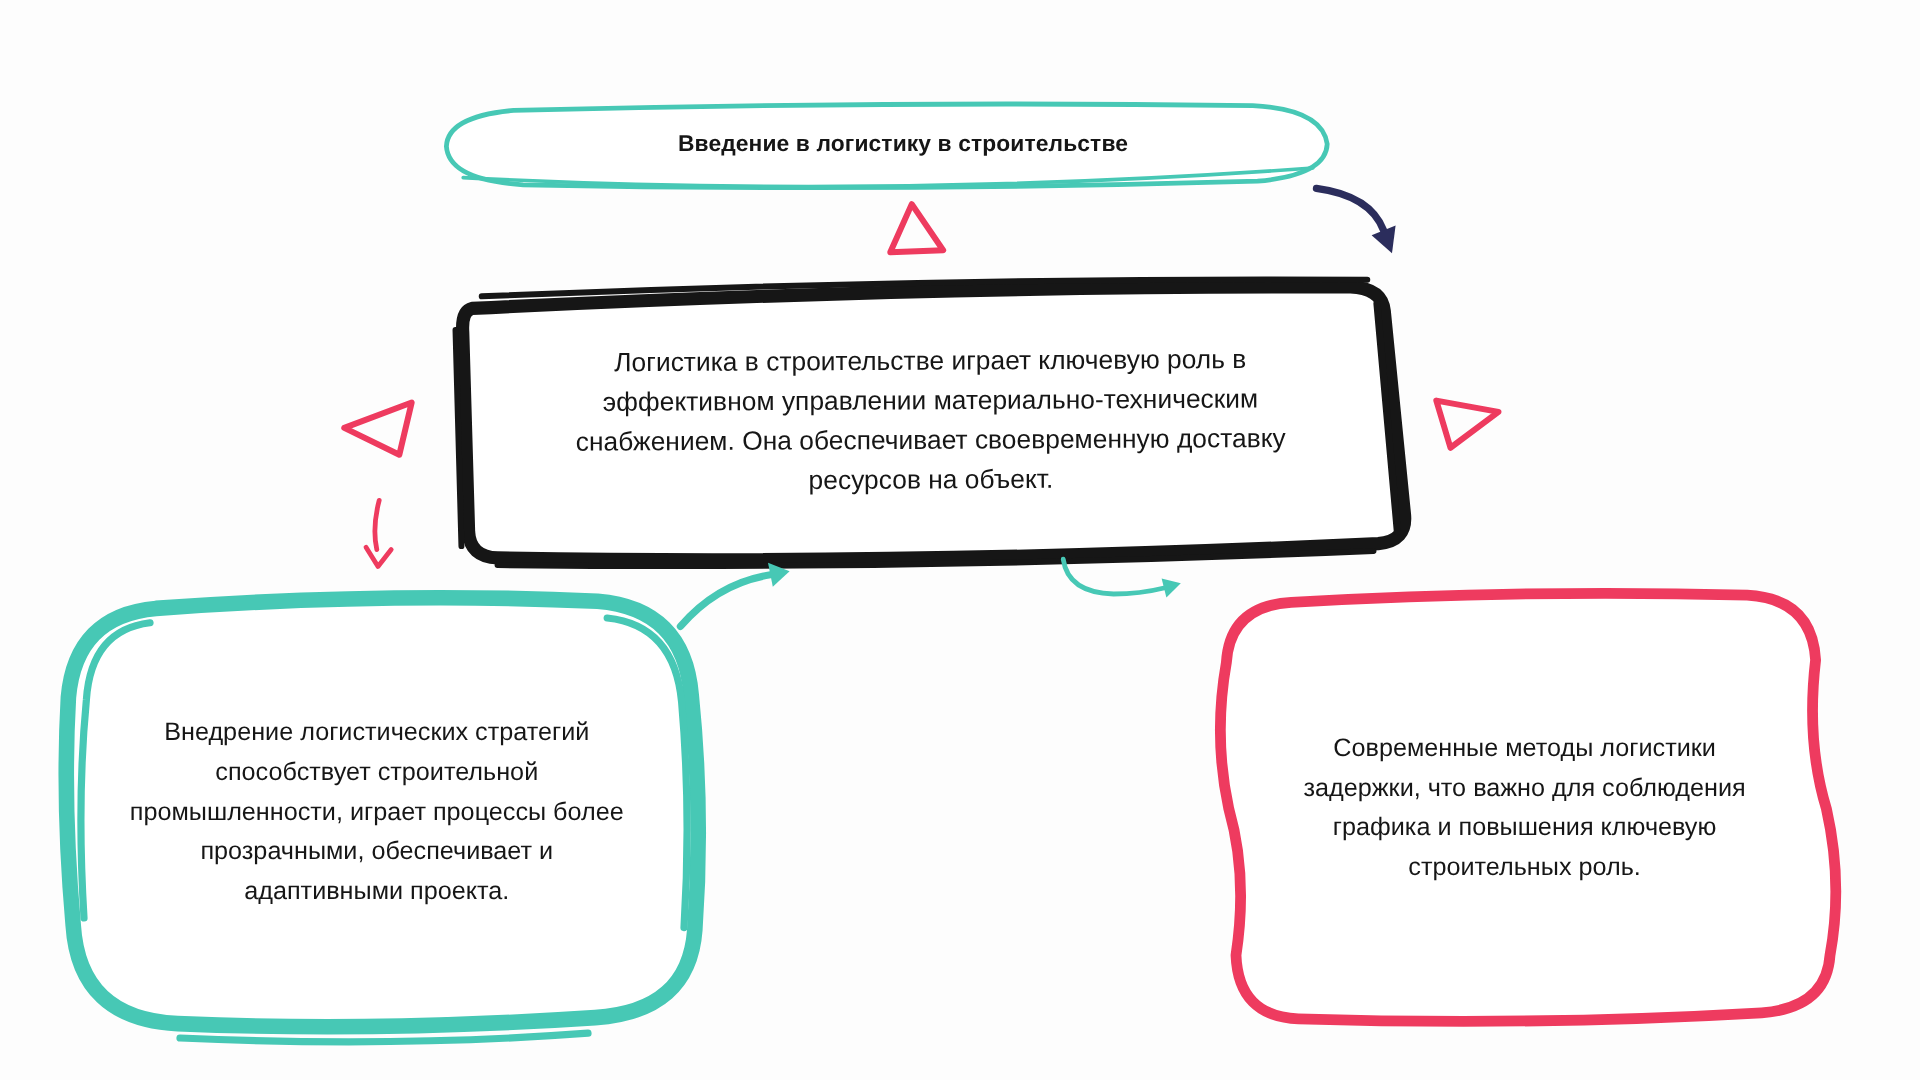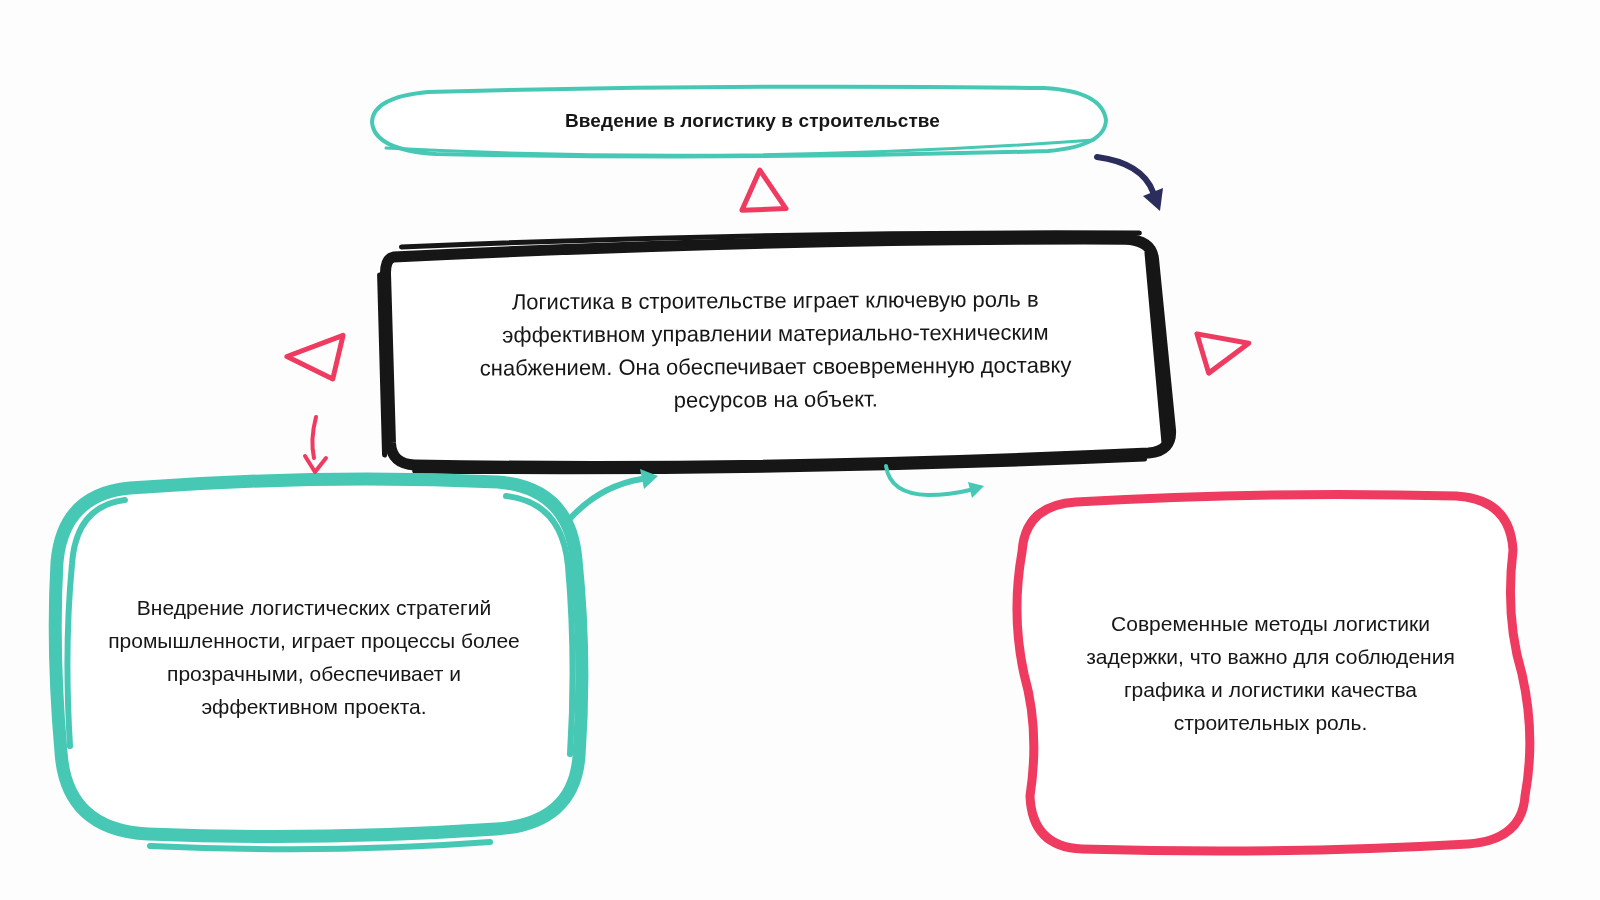--- a/index.html
+++ b/index.html
@@ -11,21 +11,21 @@
   .node-text { position:relative; z-index:3; text-align:center; color:#161616; }
 
   .title-text { font-weight:bold; font-size:19px; letter-spacing:0.1px;margin-left:25px; }
   .center-text { font-size:22px; line-height:33px; }
   .side-text { font-size:21px; line-height:33px; }
 
   .deco { position:absolute; z-index:5; }
 
   #node-title  { left:356px; top:78px;  width:768px; height:86px; }
   #node-center { left:358px; top:225px; width:835px; height:250px; transform:rotate(-0.3deg); }
-  #node-left   { left:30px;  top:458px; width:568px; height:398px; }
+  #node-left   { left:30px;  top:477px; width:568px; height:398px; }
   #node-right  { left:998px; top:478px; width:545px; height:390px; }
 
   #deco-tri-top    { left:733px;  top:164px; width:58px;  height:54px; transform:rotate(-6deg); }
   #deco-navy-arrow { left:1090px; top:150px; width:85px;  height:75px; }
   #deco-tri-left   { left:280px;  top:326px; width:70px;  height:58px; transform:rotate(3deg); }
   #deco-red-arrow  { left:298px;  top:412px; width:38px;  height:68px; }
   #deco-tri-right  { left:1190px; top:318px; width:68px;  height:60px; transform:rotate(-4deg); }
   #deco-teal-arrow-left   { left:560px; top:466px; width:100px; height:64px; }
   #deco-teal-arrow-center { left:880px; top:460px; width:115px; height:48px; }
 </style>
@@ -60,34 +60,35 @@
 
   <div class="node" id="node-left">
     <svg class="frame" viewBox="0 0 568 398">
       <path d="M100 30 Q 290 16 468 24 Q 540 30 546 102 Q 556 200 549 298 Q 544 366 466 371 Q 285 383 118 376 Q 36 372 31 294 Q 22 192 27 104 Q 33 36 100 30 Z" fill="#ffffff" stroke="#47C8B5" stroke-width="13" stroke-linejoin="round"></path>
       <path d="M95 42 Q 46 48 42 106 Q 34 190 40 288" fill="none" stroke="#47C8B5" stroke-width="6" stroke-linecap="round"></path>
       <path d="M476 38 Q 532 44 538 108 Q 546 200 540 296" fill="none" stroke="#47C8B5" stroke-width="6" stroke-linecap="round"></path>
       <path d="M120 388 Q 300 396 460 384" fill="none" stroke="#47C8B5" stroke-width="6" stroke-linecap="round"></path>
     </svg>
     <div class="node-text side-text">
       <div>Внедрение логистических стратегий</div>
+      <div>способствует строительной</div>
       <div>промышленности, играет процессы более</div>
       <div>прозрачными, обеспечивает и</div>
-      <div>эффективном проекта.</div>
+      <div>адаптивными проекта.</div>
     </div>
   </div>
 
   <div class="node" id="node-right">
     <svg class="frame" viewBox="0 0 545 390">
       <path d="M78 24 Q 270 13 458 18 Q 512 21 515 72 Q 507 140 524 196 Q 538 258 527 318 Q 524 362 470 366 Q 280 377 84 371 Q 34 369 32 318 Q 42 252 26 196 Q 13 136 24 74 Q 27 27 78 24 Z" fill="#ffffff" stroke="#EE3B5F" stroke-width="9" stroke-linejoin="round"></path>
     </svg>
     <div class="node-text side-text">
       <div>Современные методы логистики</div>
       <div>задержки, что важно для соблюдения</div>
-      <div>графика и логистики качества</div>
+      <div>графика и повышения ключевую</div>
       <div>строительных роль.</div>
     </div>
   </div>
 
   <svg class="deco" id="deco-tri-top" viewBox="0 0 58 54">
     <path d="M29 6 L51 47 L7 44 Z" fill="none" stroke="#EE3B5F" stroke-width="5" stroke-linejoin="round"></path>
   </svg>
 
   <svg class="deco" id="deco-navy-arrow" viewBox="0 0 85 75">
     <path d="M7 7 Q 52 13 63 42" fill="none" stroke="#2B2D5C" stroke-width="6" stroke-linecap="round"></path>

